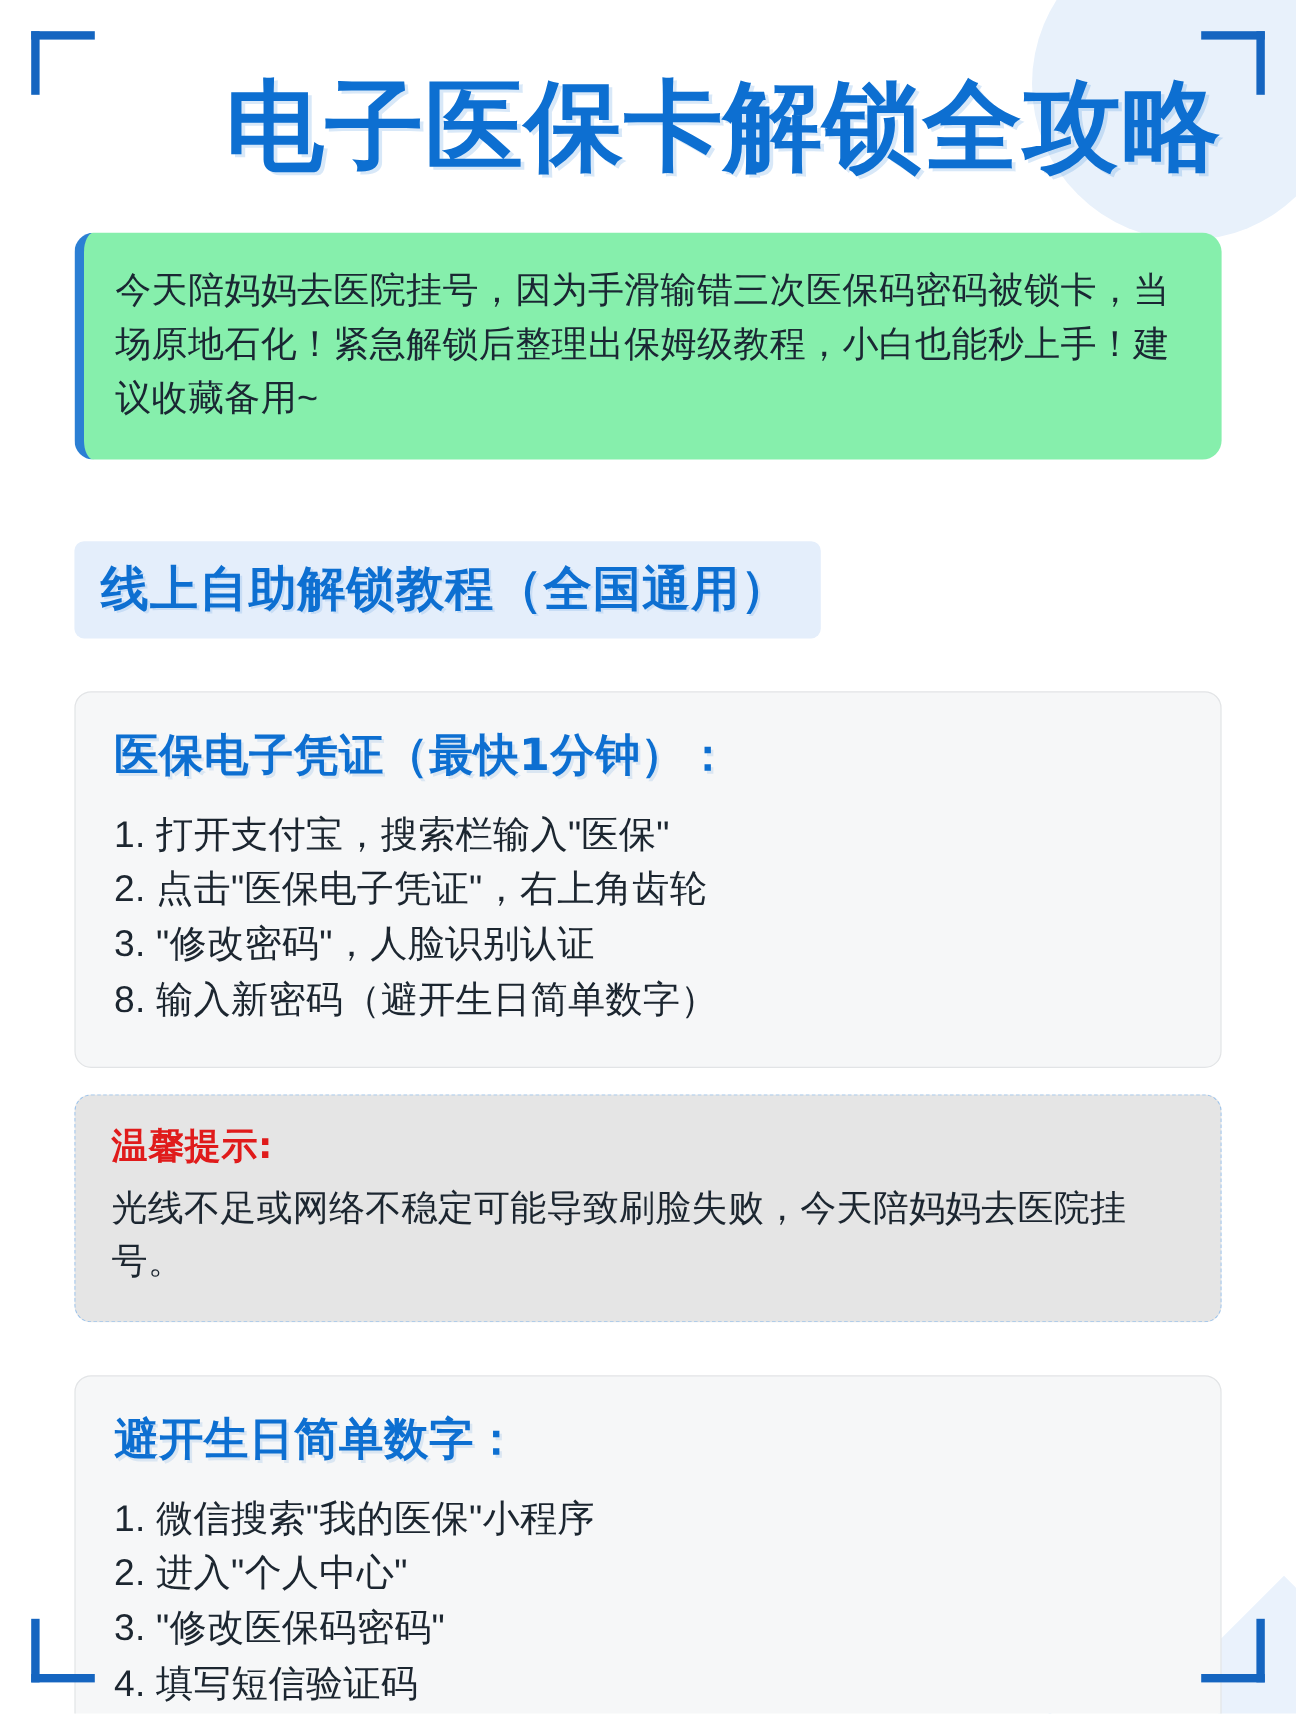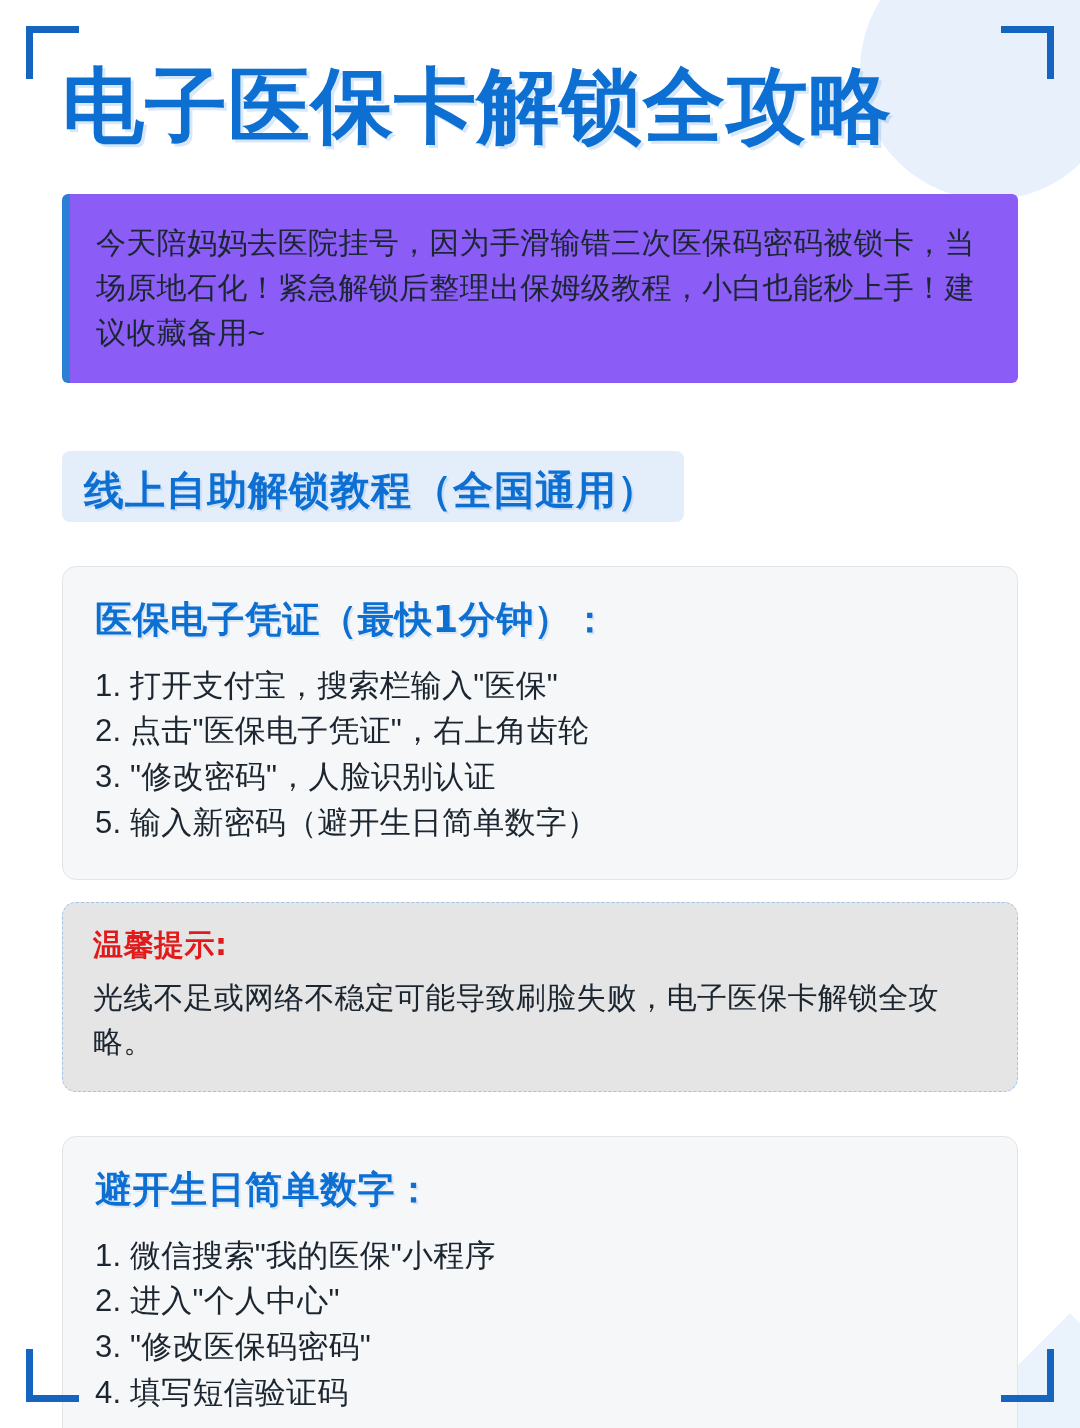--- a/index.html
+++ b/index.html
@@ -71,48 +71,48 @@
 
   .content {
     position: relative;
     z-index: 2;
     padding: 46px 62px 0 62px;
     box-sizing: border-box;
   }
 
   .title {
     margin: 14px 0 0 0;
-    text-align: left;
+    text-align: right;
     font-size: 82px;
     line-height: 1.12;
     font-weight: bold;
     letter-spacing: 1px;
     color: #0d6fd1;
     font-family: "DejaVu Sans", "Liberation Sans", sans-serif;
     text-shadow: 3px 3px 0 rgba(13,111,209,0.16);
   }
 
   .intro {
     margin-top: 42px;
-    background: #8b5cf6;
+    background: #86efac;
     border-left: 8px solid #2b7fd4;
-    border-radius: 6px;
+    border-radius: 16px;
     padding: 26px 30px 28px 26px;
     color: #1a2733;
     font-size: 30px;
     line-height: 1.5;
     letter-spacing: 0.3px;
   }
 
   .section-heading-wrap {
     margin-top: 68px;
     display: inline-block;
     background: #e4eefb;
     border-radius: 8px;
-    padding: 12px 26px 4px 22px;
+    padding: 12px 26px 14px 22px;
   }
   .section-heading {
     font-size: 40px;
     font-weight: bold;
     color: #0d6fd1;
     font-family: "DejaVu Sans", "Liberation Sans", sans-serif;
     letter-spacing: 1px;
     text-shadow: 2px 2px 0 rgba(13,111,209,0.13);
   }
 
@@ -189,27 +189,27 @@
     <div class="section-heading-wrap">
       <div class="section-heading">线上自助解锁教程（全国通用）</div>
     </div>
 
     <div class="card">
       <div class="card-title">医保电子凭证（最快1分钟）：</div>
       <ul class="steps">
         <li>1. 打开支付宝，搜索栏输入"医保"</li>
         <li>2. 点击"医保电子凭证"，右上角齿轮</li>
         <li>3. "修改密码"，人脸识别认证</li>
-        <li>5. 输入新密码（避开生日简单数字）</li>
+        <li>8. 输入新密码（避开生日简单数字）</li>
       </ul>
     </div>
 
     <div class="tip-card">
       <div class="tip-label">温馨提示:</div>
-      <div class="tip-text">光线不足或网络不稳定可能导致刷脸失败，电子医保卡解锁全攻略。</div>
+      <div class="tip-text">光线不足或网络不稳定可能导致刷脸失败，今天陪妈妈去医院挂号。</div>
     </div>
 
     <div class="card">
       <div class="card-title">避开生日简单数字：</div>
       <ul class="steps">
         <li>1. 微信搜索"我的医保"小程序</li>
         <li>2. 进入"个人中心"</li>
         <li>3. "修改医保码密码"</li>
         <li>4. 填写短信验证码</li>
 

